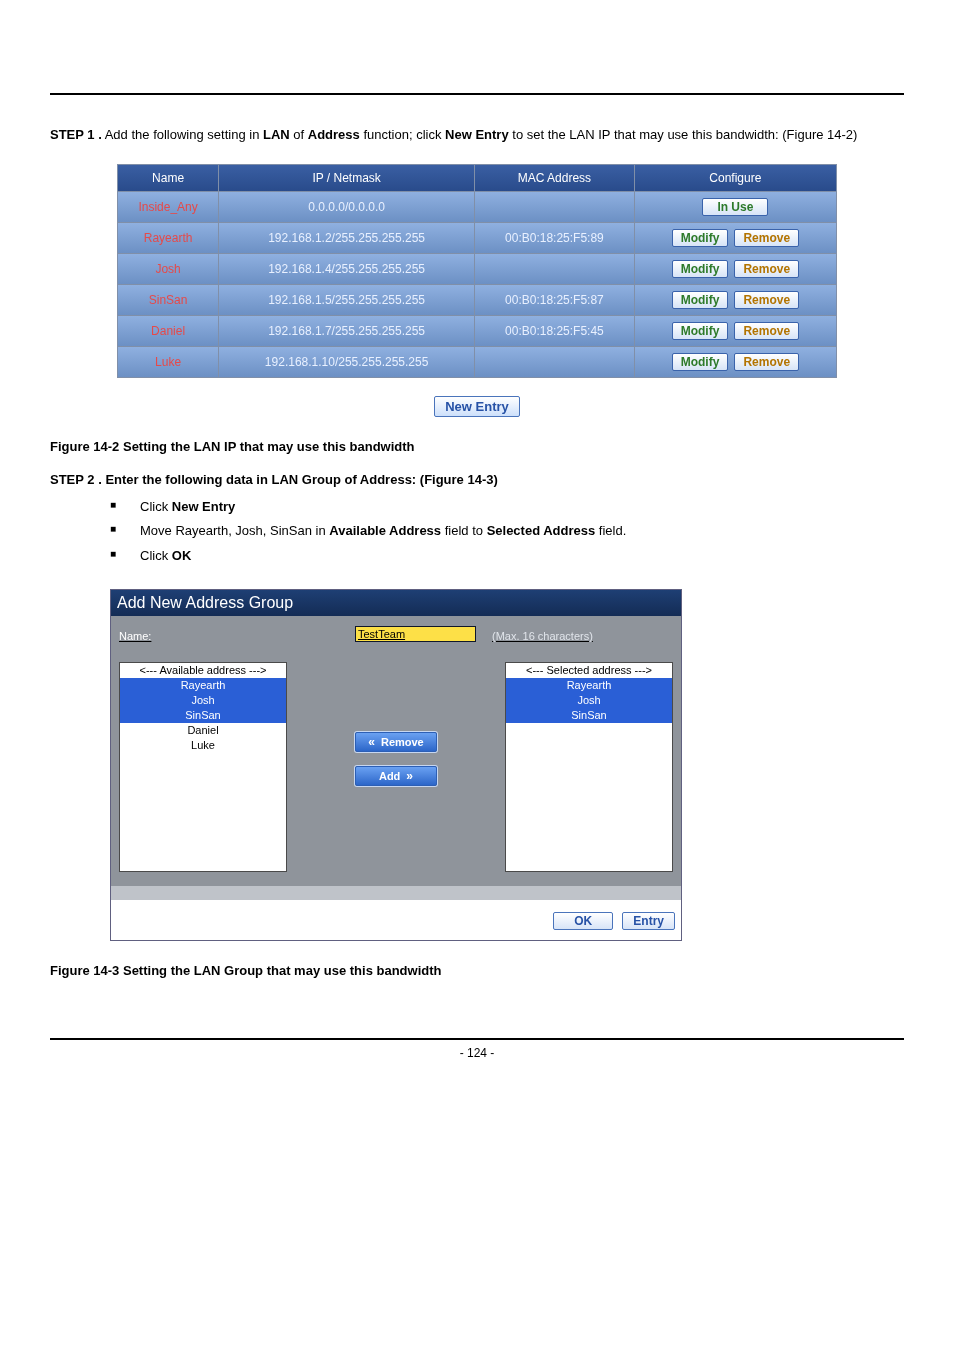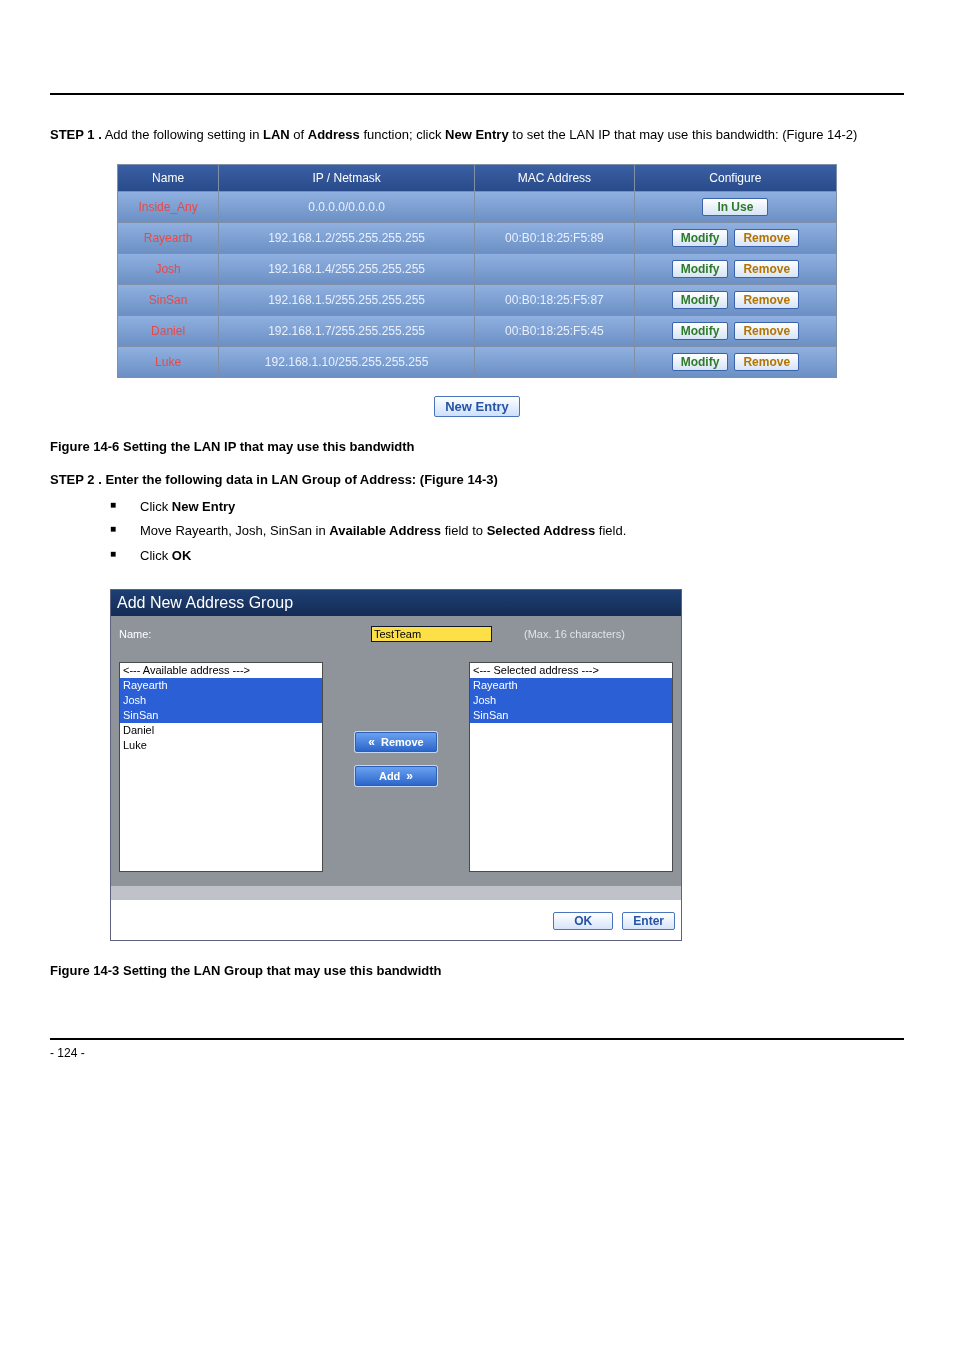--- a/index.html
+++ b/index.html
@@ -112,41 +112,42 @@
   .group-panel .titlebar {
     background: linear-gradient(#1e3f74, #142c55);
     color: #fff;
     padding: 4px 6px;
     font-size: 16px;
   }
   .group-panel .gp-body {
     background: #8f949b;
     padding: 10px 8px 14px 8px;
   }
-  .gp-toprow { display:flex; align-items:center; gap:32px; }
+  .gp-toprow { display:flex; align-items:flex-end; gap:16px;text-decoration:underline; }
   .gp-label  { color:#fff; width:220px; }
   .gp-input {
     width: 115px;
     border: 1px solid #0f172a;
     background: #fde047;
     font-size: 11px;
     padding: 1px 2px;
   }
   .gp-hint { color:#e0e4ea; font-size:11px; }
 
   .gp-lists { display:flex; gap:20px; margin-top:20px; align-items:flex-start; justify-content:space-between; }
   .listbox {
-    width: 204px;
+    width: 168px;
     height: 210px;
     border: 1px solid #4a4a4a;
     background: #fff;
     box-sizing: border-box;
     padding: 0;
     overflow: hidden;
     font-size: 11px;
+    text-align: center;
   }
   .listbox .opt {
     padding: 0 3px;
     line-height: 15px;
     white-space: nowrap;
     color: #000;
   }
   .listbox .opt.sel {
     background: #2a5fd6;
     color: #fff;
@@ -185,21 +186,21 @@
     background:linear-gradient(#fff,#d7e4f7);
     color:#2752a6;
     font-weight:bold;
     padding:1px 10px;
     font-size:12px;
     cursor:pointer;
   }
   .okbtn { padding-left:20px; padding-right:20px; margin-right:6px; }
 
   .bottom-rule { border-top: 2px solid #000; margin-top: 60px; }
-  .pagenum { text-align:left; font-size:12px; margin-top:6px; }
+  .pagenum { text-align:center; font-size:12px; margin-top:6px; }
 </style>
 </head>
 <body>
 
 <div class="page">
   <div class="top-rule"></div>
 
   <p class="body-text">
     <span class="bold">STEP 1 .</span>
     <span id="introrest"> Add the following setting in <span class="bold">LAN</span> of <span class="bold">Address</span> function; click <span class="bold">New Entry</span> to set the LAN IP that may use this bandwidth: (Figure 14-2)</span>
@@ -250,21 +251,21 @@
           <td class="data-col">192.168.1.10/255.255.255.255</td>
           <td class="data-col"></td>
           <td class="cfg-col"><span class="btn btn-modify">Modify</span><span class="btn btn-remove" style="margin-left: 6px;">Remove</span></td>
         </tr>
       </tbody>
   </table>
   <div class="newentry-wrap">
     <span class="btn-newentry">New  Entry</span>
   </div>
 
-  <p class="caption">Figure 14-6 Setting the LAN IP that may use this bandwidth</p>
+  <p class="caption">Figure 14-2 Setting the LAN IP that may use this bandwidth</p>
 
   <p class="step-heading">STEP 2 . Enter the following data in LAN Group of Address: (Figure 14-3)</p>
   <ul class="bullets" id="step2-bullets">
       <li>Click <span class="bold">New Entry</span></li>
       <li>Move Rayearth, Josh, SinSan in <span class="bold">Available Address</span> field to <span class="bold">Selected Address</span> field.</li>
       <li>Click <span class="bold">OK</span></li>
     </ul>
 
   <div class="group-panel">
     <div class="titlebar">Add New Address Group</div>
@@ -297,21 +298,21 @@
             <div class="opt">&lt;--- Selected address ---&gt;</div>
             <div class="opt sel">Rayearth</div>
             <div class="opt sel">Josh</div>
             <div class="opt sel">SinSan</div>
           </div>
       </div>
     </div>
     <div class="gp-blank"></div>
     <div class="gp-actions">
       <span class="okbtn">OK</span>
-      <span class="cancelbtn">Enter</span>
+      <span class="cancelbtn">Entry</span>
     </div>
   </div>
 
   <p class="caption">Figure 14-3 Setting the LAN Group that may use this bandwidth</p>
 
   <div class="bottom-rule"></div>
   <div class="pagenum">- 124 -</div>
 </div>
 
 </body></html>

